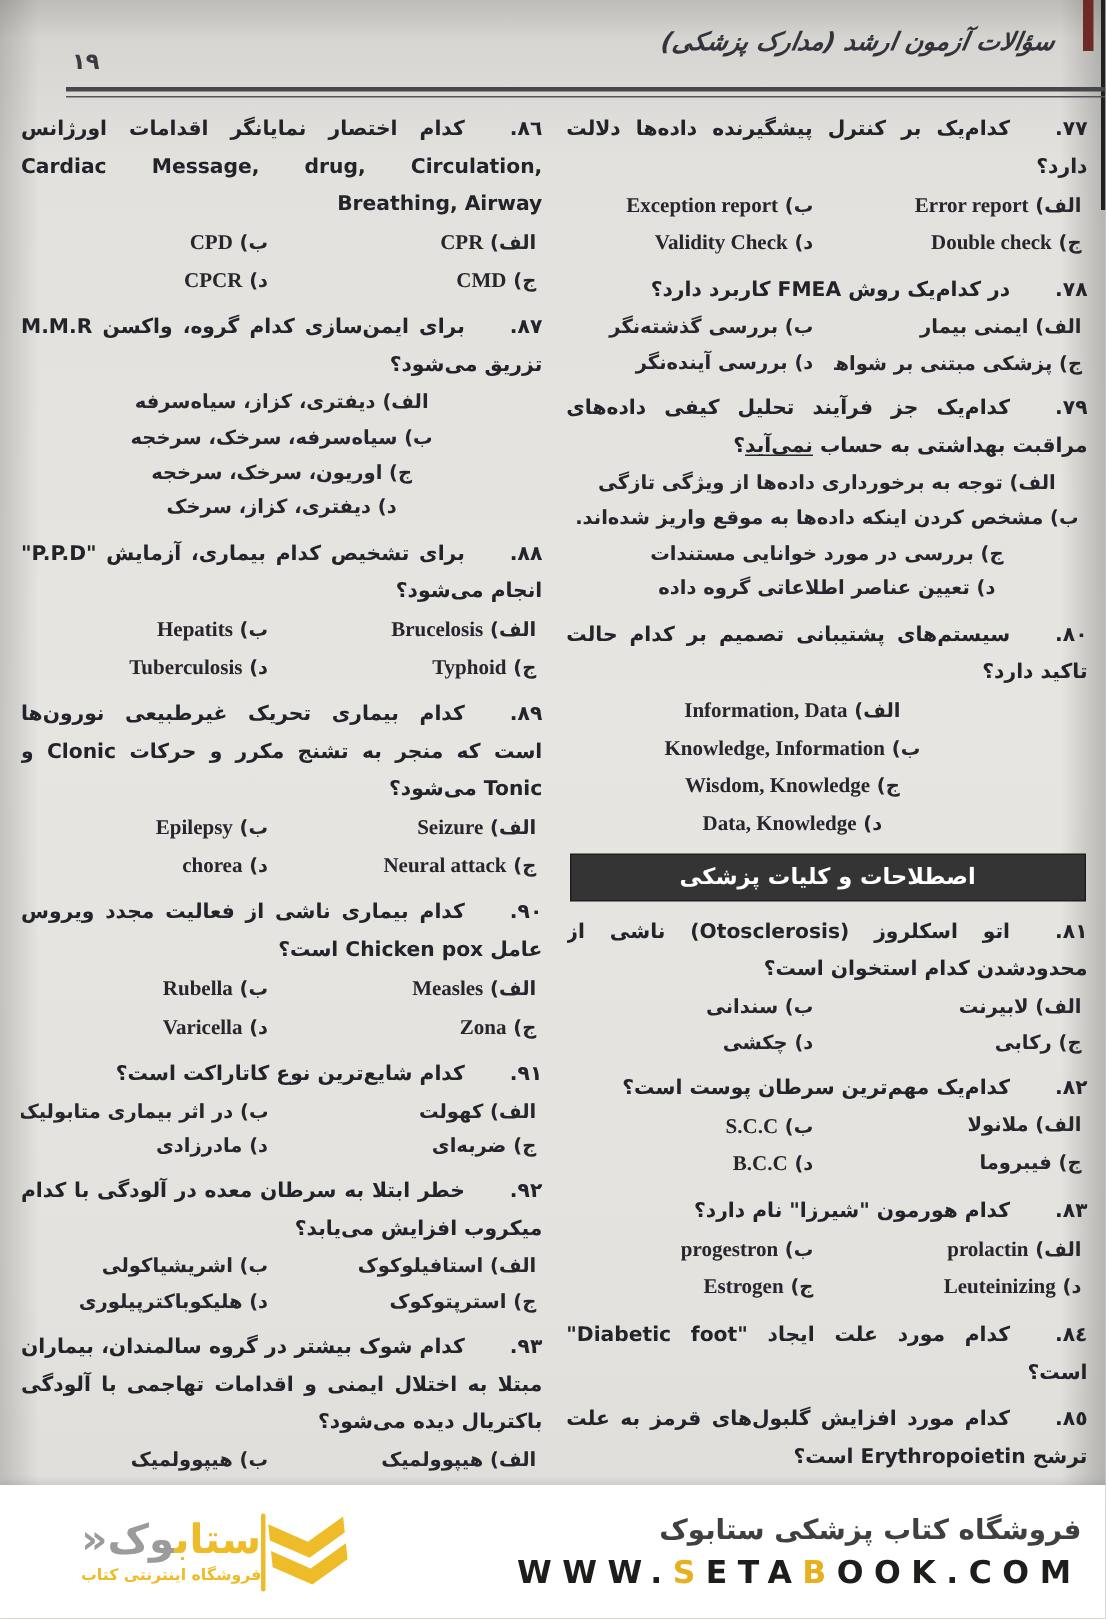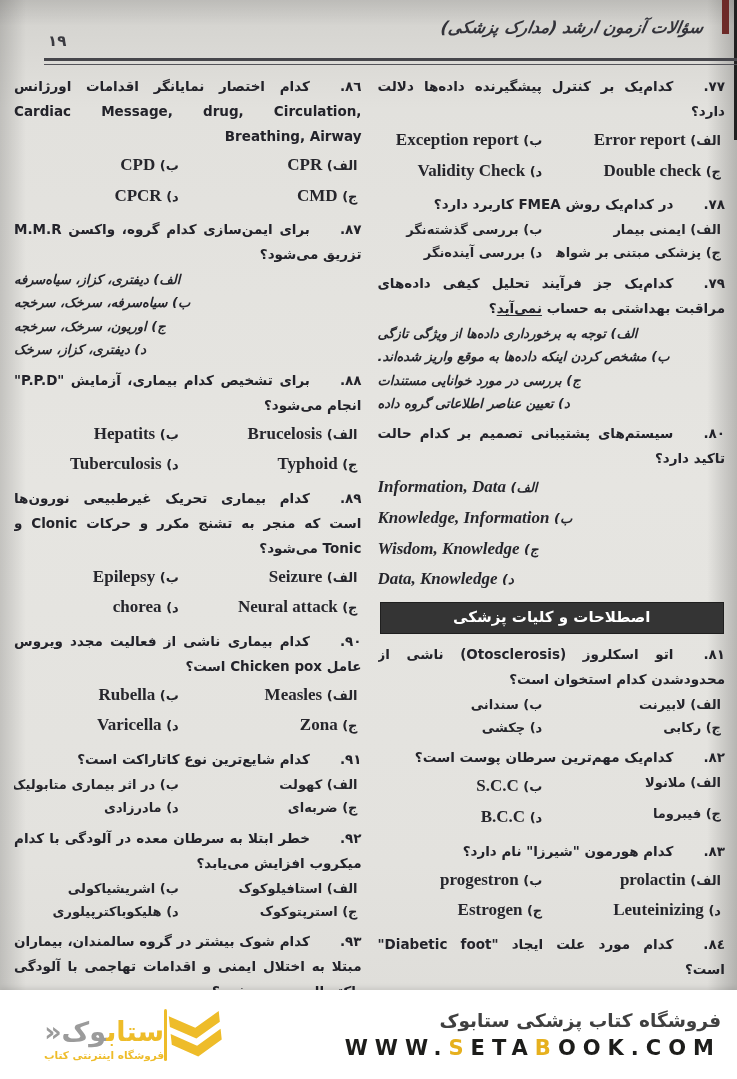--- a/index.html
+++ b/index.html
@@ -30,35 +30,35 @@
   .column { flex:1; overflow:hidden; direction:rtl; }
 
   .question { margin-bottom:6px; }
   .q-text { font-size:13.5px; font-weight:700; color:#23232a; line-height:1.85; text-align:justify; }
   .q-text u { text-underline-offset:2px; }
   .qnum { font-weight:700;margin-left:30px; }
 
   .opts { margin-top:1px; }
   .opts-grid { display:grid; grid-template-columns:1fr 1fr; column-gap:10px; }
   .opts-grid .opt { text-align:right; padding-right:4px; }
-  .opts-lines .opt { display:block; text-align:left;font-style:italic; }
+  .opts-lines .opt { display:block; text-align:center; }
   .opts-lines.indent .opt { padding-left:0; padding-right:46px; }
   .opt { font-size:13px; font-weight:700; color:#26262c; line-height:1.8; white-space:nowrap;
     overflow:hidden; }
   .opt-label { font-weight:700; }
-  .opt-text.latin { font-family:"Liberation Serif", serif; font-size:17px; font-weight:700; }
+  .opt-text.latin { font-family:"Liberation Serif", serif; font-size:14px; font-weight:700; }
 
   .section-bar { background:#343434; color:#ffffff; font-size:15px; font-weight:700;
     text-align:center; padding:5px 0 7px; margin:8px 2px 9px 3px; box-shadow:0 0 0 1px #1f1f1f; }
 
   .footer { position:absolute; left:0; right:0; bottom:0; height:89px; background:#ffffff;
     display:flex; align-items:center; justify-content:space-between;
     padding:0 16px 0 44px; direction:ltr; box-shadow:0 -2px 5px rgba(0,0,0,.10); }
 
-  .logo-group { display:flex; align-items:flex-end; gap:0; }
+  .logo-group { display:flex; align-items:center; gap:0;margin-left:10px; }
   .logo-text { display:flex; flex-direction:column; align-items:center; direction:rtl; }
   .logo-wordmark { font-size:27px; font-weight:700; line-height:1.05; }
   .logo-wordmark .gold { color:#eebc29; }
   .logo-wordmark .gray { color:#9b9b9b; }
   .logo-tagline { font-size:10.5px; font-weight:700; color:#eebc29; margin-top:2px; }
   .logo-bar { width:3px; height:52px; background:#eebc29; border-radius:2px; }
   .chevron-svg { transform:rotate(-6deg); }
 
   .footer-right { display:flex; flex-direction:column; align-items:flex-end; direction:ltr; }
   .store-name { direction:rtl; font-size:18.5px; font-weight:700; color:#404040; margin-bottom:5px; }

